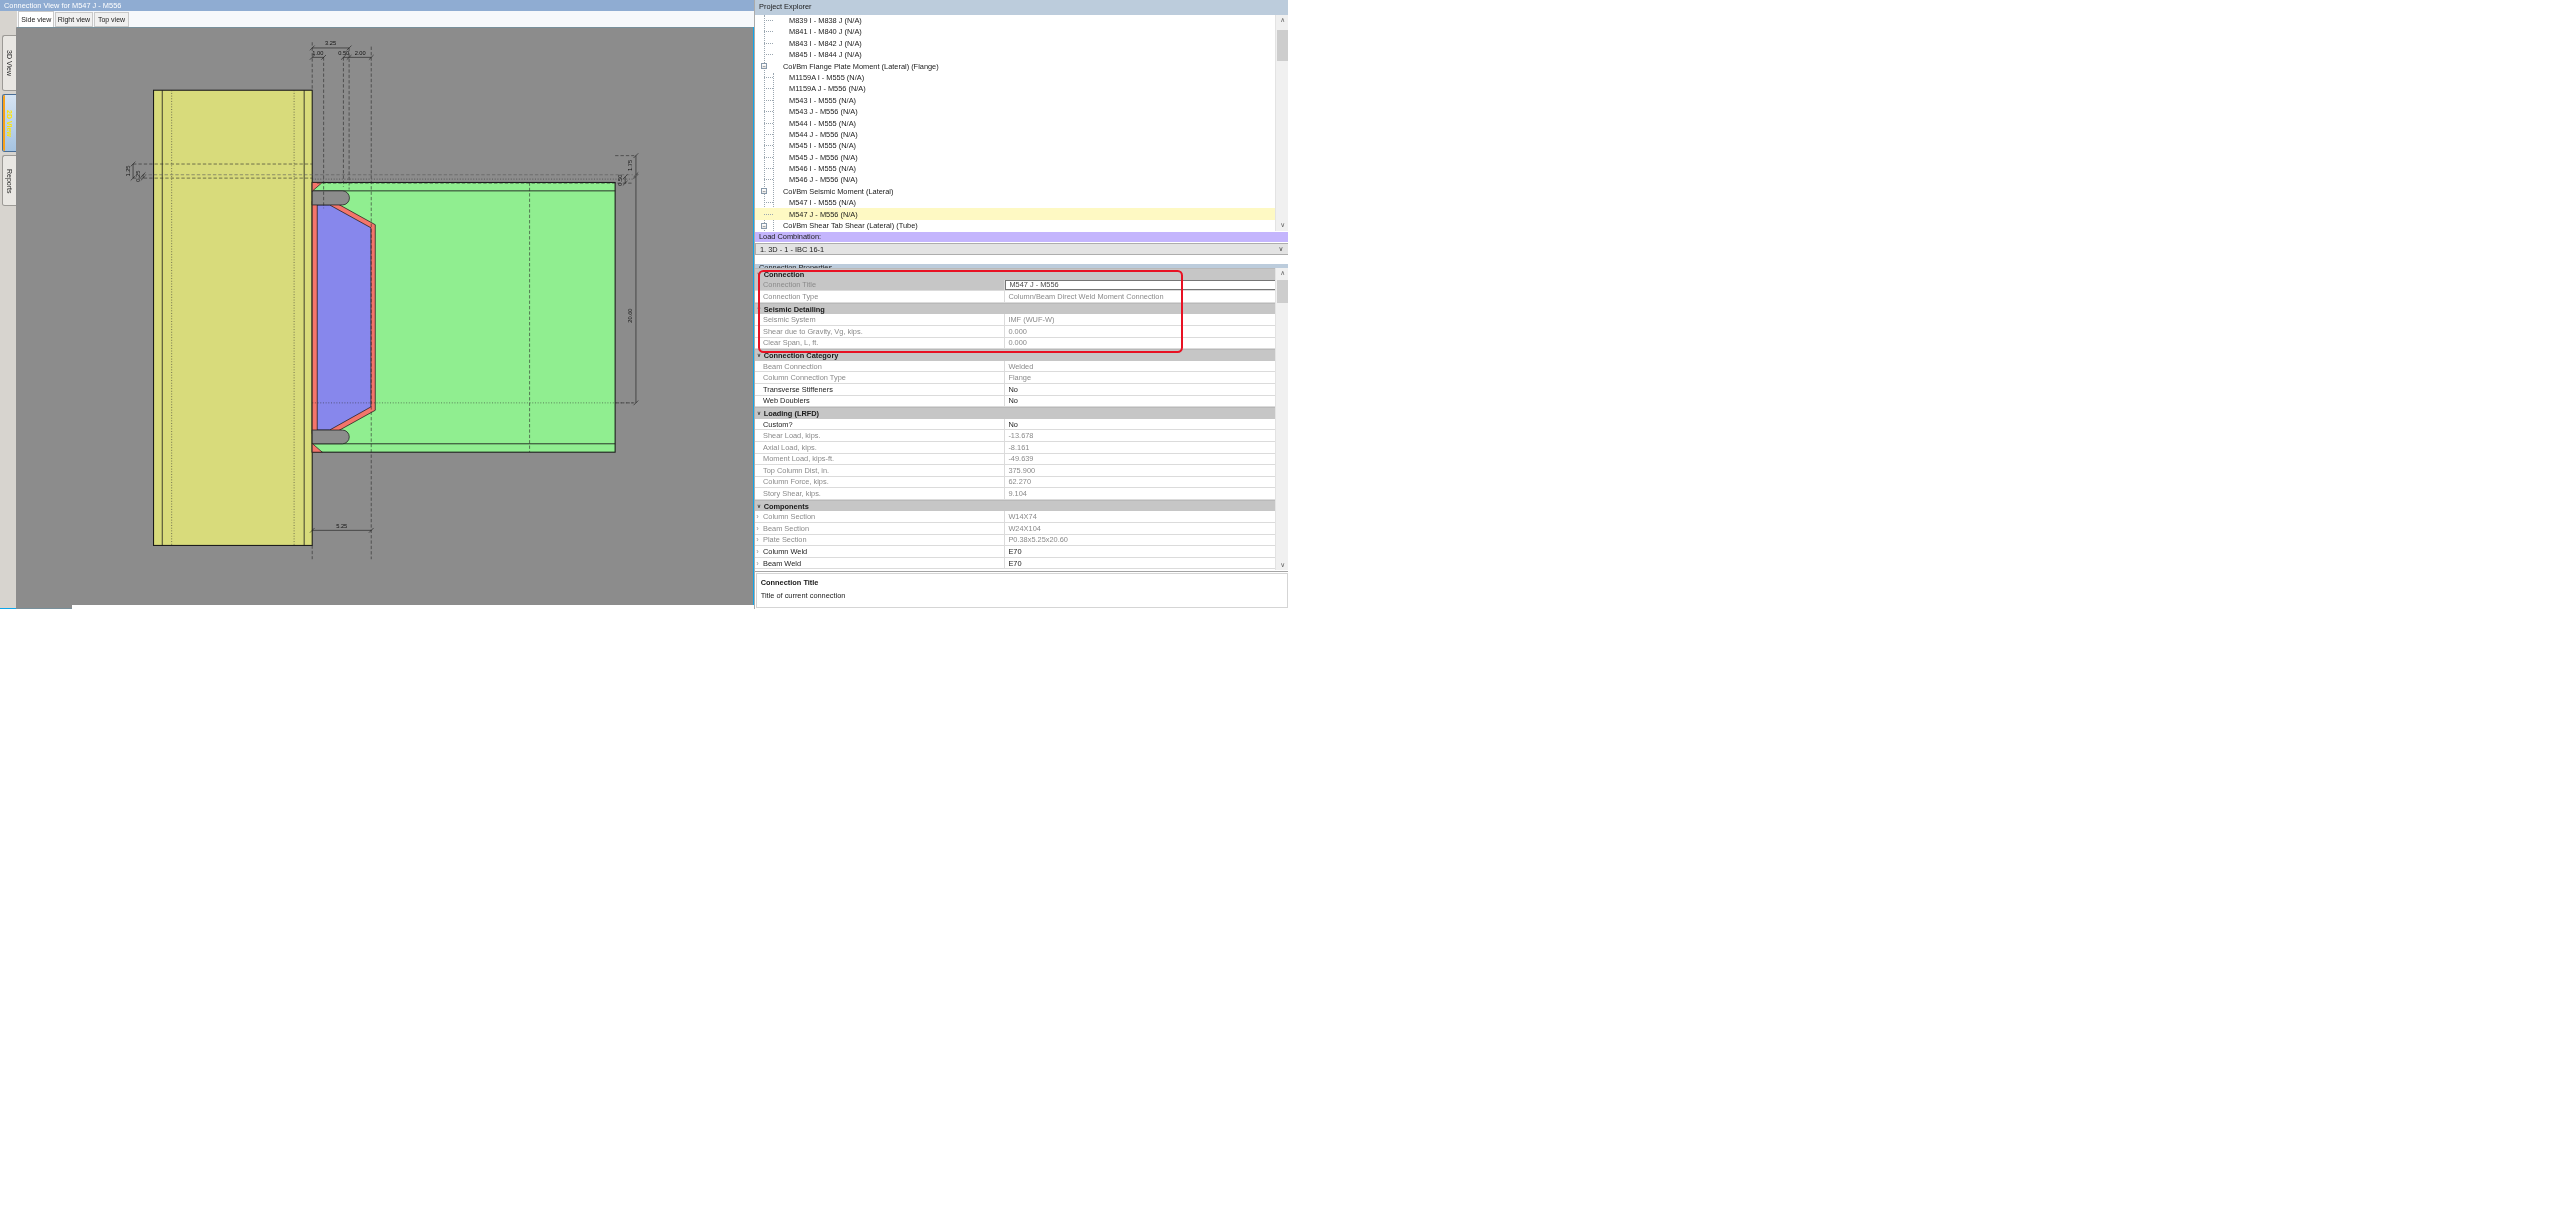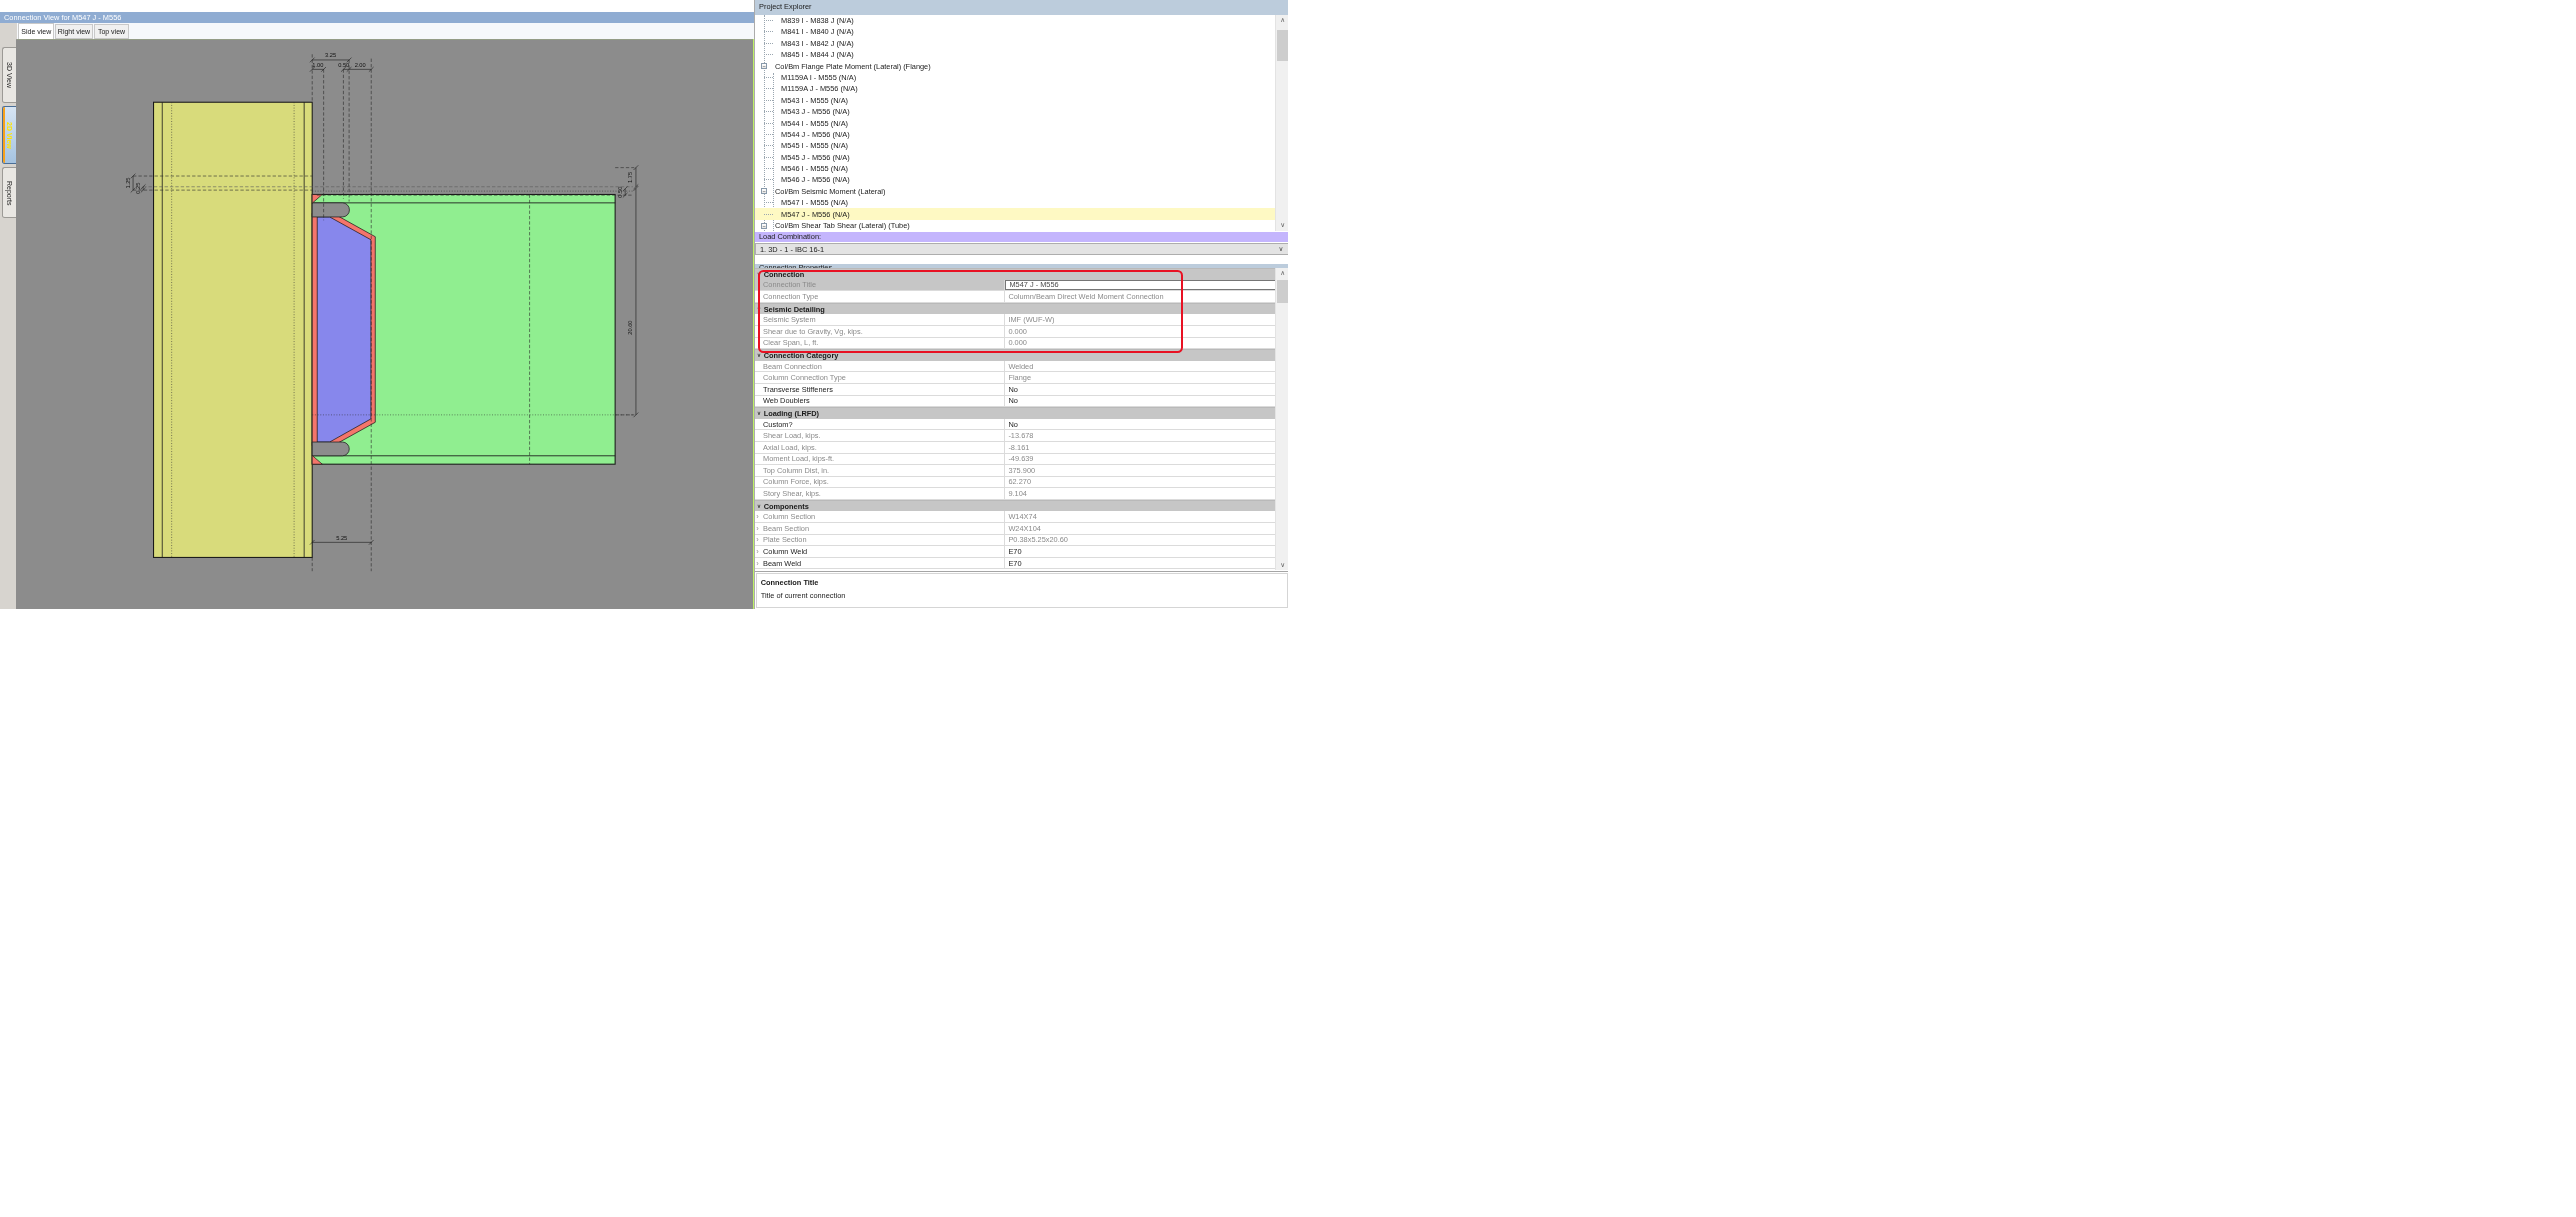--- a/index.html
+++ b/index.html
@@ -1,21 +1,21 @@
 <!DOCTYPE html>
 <html style="font-size:10.7px"><head>
 <meta charset="utf-8">
 <style>
   * { margin:0; padding:0; box-sizing:border-box; }
   html,body { width:1288px; height:609px; overflow:hidden; background:#fff;
               font-family:"Liberation Sans", sans-serif; }
   .app { position:relative; width:1288px; height:609px; background:#fff; }
 
   
-  .left { position:absolute; left:0; top:12px; width:754px; height:609px; background:#bef264; }
+  .left { position:absolute; left:0; top:0; width:754px; height:609px; background:#0ea5e9; }
   .titlebar { position:absolute; left:0; top:0; width:754px; height:11.4px; background:#8FACD2;
               color:#fff; font-size:7.4px; line-height:11.4px; padding-left:4px; }
   .tabstrip { position:absolute; left:0; top:11.4px; width:17px; height:597px; background:#D7D4CF; }
   .vtab { position:absolute; left:2px; width:14px; background:#E9E7E3; border:0.7px solid #9C9A96;
           border-right:none; border-radius:2.7px 0 0 2.7px; writing-mode:vertical-rl;
           display:flex; align-items:center; justify-content:center; font-size:7px; color:#1c1c1c; }
   .vtab.v3d { top:23.5px;  height:56px; }
   .vtab.v2d { top:83px; height:58px; }
   .vtab.vrp { top:144px; height:51px; }
   .vtab.active { background:linear-gradient(180deg,#D6E4F3,#A5C3E0); border-color:#4A6E96;
@@ -41,21 +41,21 @@
           background:#fff; }
   .tree::before { content:""; position:absolute; left:8.7px; top:0; height:100%;
                   border-left:0.7px dotted #9AA6B0; }
   .spine2 { position:absolute; left:17.5px; top:58px; height:162px; border-left:0.7px dotted #9AA6B0; }
   .trow { position:relative; display:flex; align-items:center; height:11.4px; white-space:nowrap; }
   .trow.sel { background:#fef9c3; }
   .expbox { margin-left:6px; width:6px; height:6px; border:0.7px solid #8899AA;
             background:linear-gradient(#fff,#E6E6E6); font-size:5.4px; line-height:4px;
             text-align:center; color:#333; flex:none; }
   .conn { margin-left:9.4px; width:8.7px; border-top:0.7px dotted #9AA6B0; height:0; flex:none; }
-  .tlabel { margin-left:8px;text-align:right; }
+  .tlabel { margin-left:16px;text-align:right; }
 
   .sb { position:absolute; width:12.8px; background:#F0F0F0; border-left:0.7px solid #E3E3E3; }
   .sb .btn { position:absolute; left:0; width:12.8px; height:10.7px; display:flex; align-items:center;
              justify-content:center; color:#606060; font-size:6.7px; }
   .sb .up { top:0; } .sb .dn { bottom:0; }
   .sb .thumb { position:absolute; left:0.7px; width:11.4px; background:#CDCDCD; }
   .sb-tree { right:0; top:14.8px; height:216px; }
   .sb-tree .thumb { top:14.8px; height:31px; }
   .sb-grid { right:0; top:268px; height:302px; }
   .sb-grid .thumb { top:12px; height:23px; }

